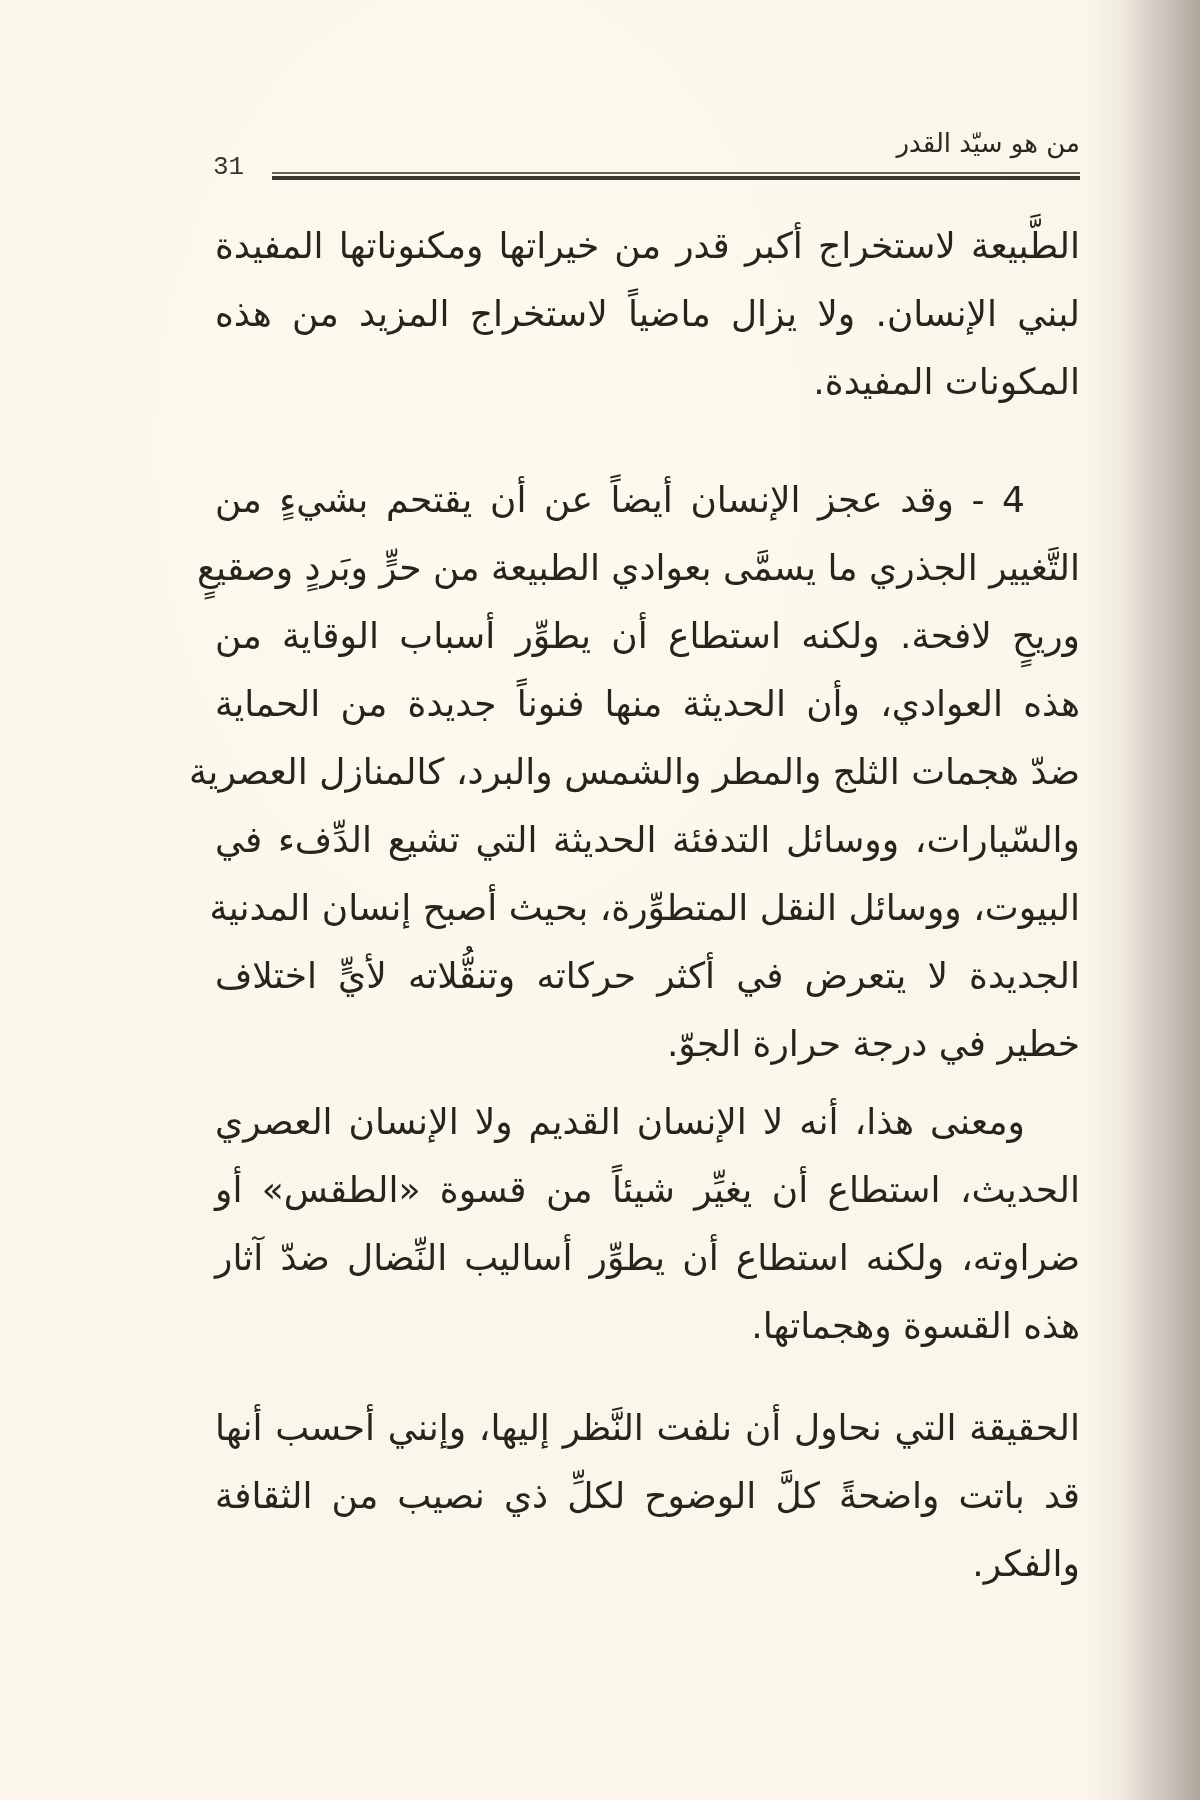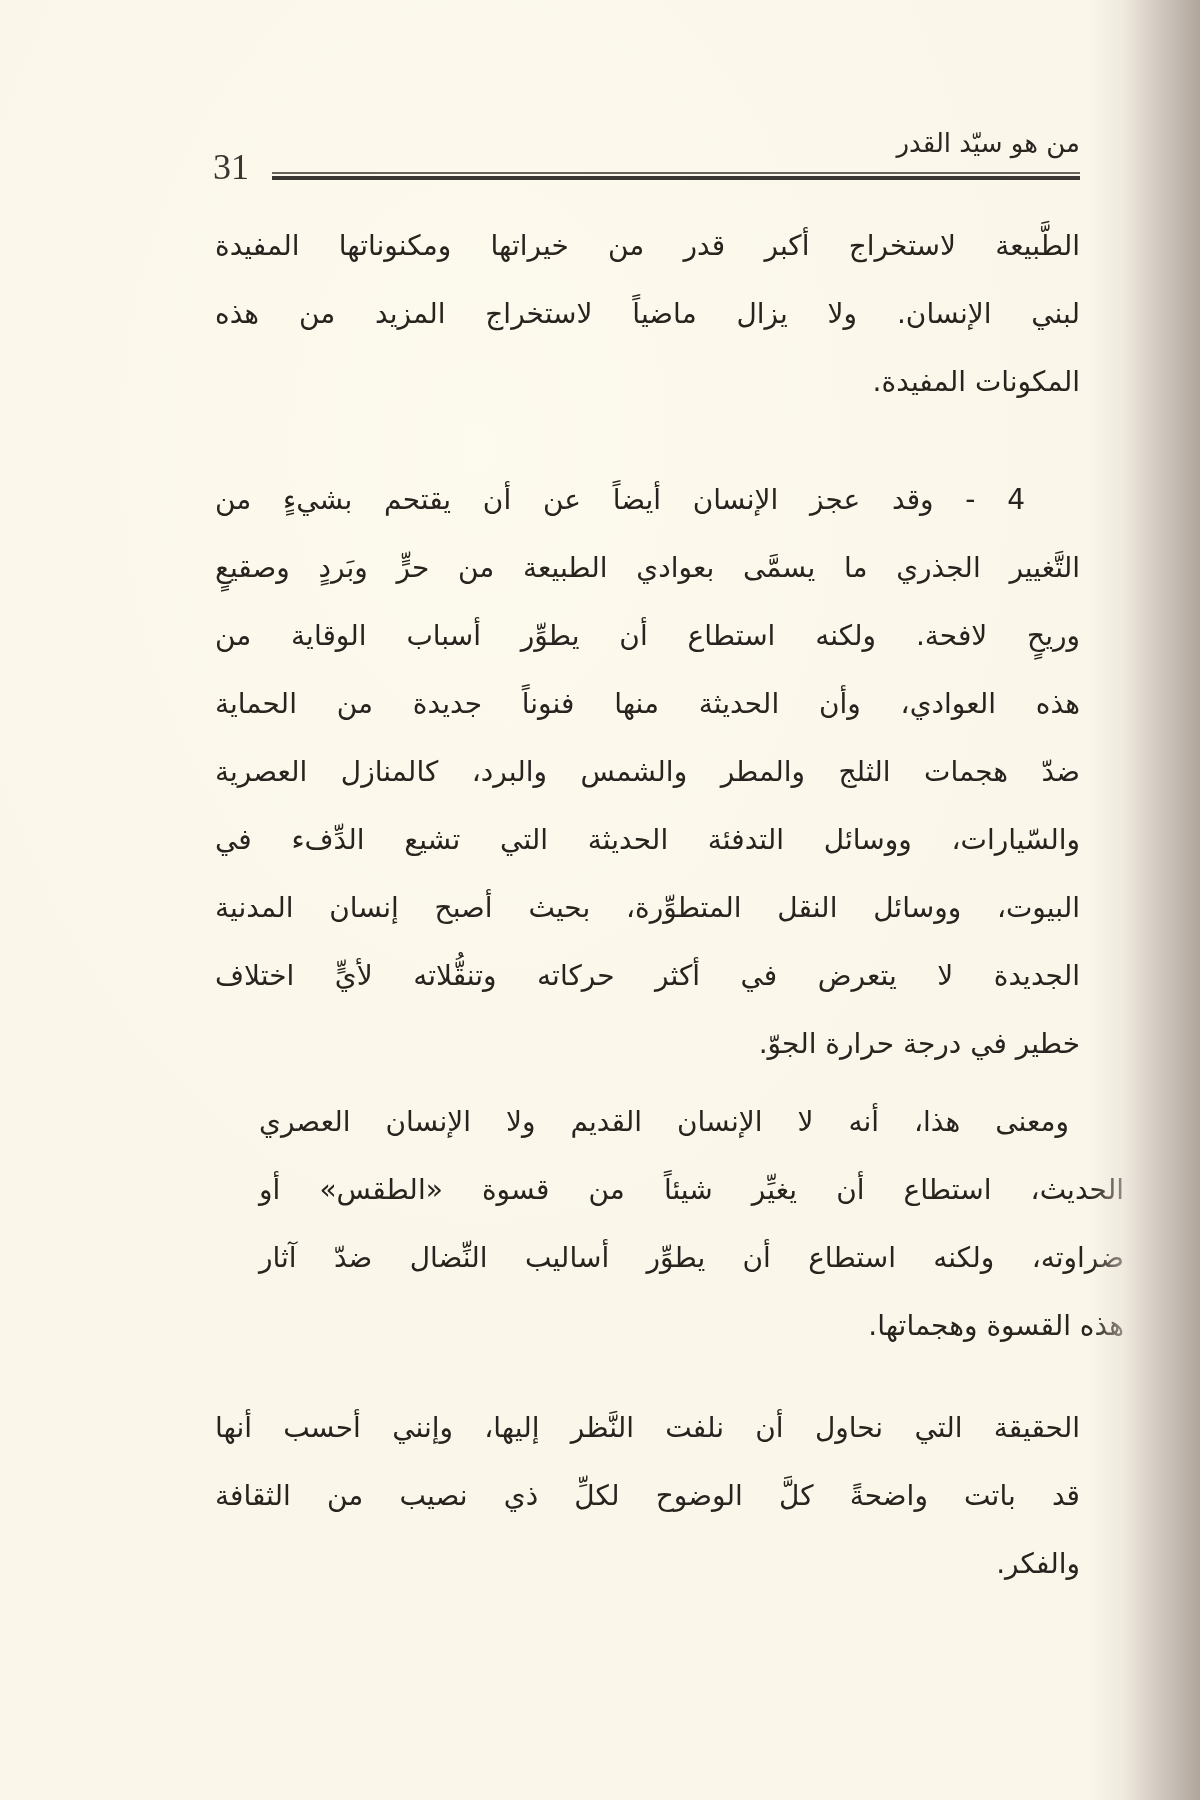--- a/index.html
+++ b/index.html
@@ -42,22 +42,22 @@
     right: 120px;
     font-size: 26px;
     direction: rtl;
     color: #2a2520;
     white-space: nowrap;
   }
   .page-number {
     position: absolute;
     top: 148px;
     left: 213px;
-    font-family: Liberation Serif, serif;
-    font-size: 36px;
+    font-family: Liberation Mono, monospace;
+    font-size: 26px;
     line-height: 38px;
     color: #3a3530;
   }
   .rule {
     position: absolute;
     left: 272px;
     top: 172px;
     width: 808px;
     height: 10px;
   }
@@ -78,36 +78,36 @@
   .paragraph {
     position: absolute;
     left: 215px;
     width: 865px;
     direction: rtl;
   }
   .line {
     display: block;
     height: 68px;
     line-height: 68px;
-    font-size: 28px;
+    font-size: 36px;
     white-space: nowrap;
     text-align: justify;
     text-align-last: justify;
     color: #28231e;
   }
   .line.last {
     text-align: right;
     text-align-last: right;
   }
   .line.indent {
     padding-right: 55px;
   }
   #p1 { top: 212px; }
   #p2 { top: 466px; }
-  #p3 { top: 1088px; margin-left: 44px; }
+  #p3 { top: 1088px; }
   #p4 { top: 1394px; }
 </style>
 </head>
 <body>
 
 <div class="page">
 
   <div class="header-title">من هو سيّد القدر</div>
 
   <div class="page-number">31</div>

